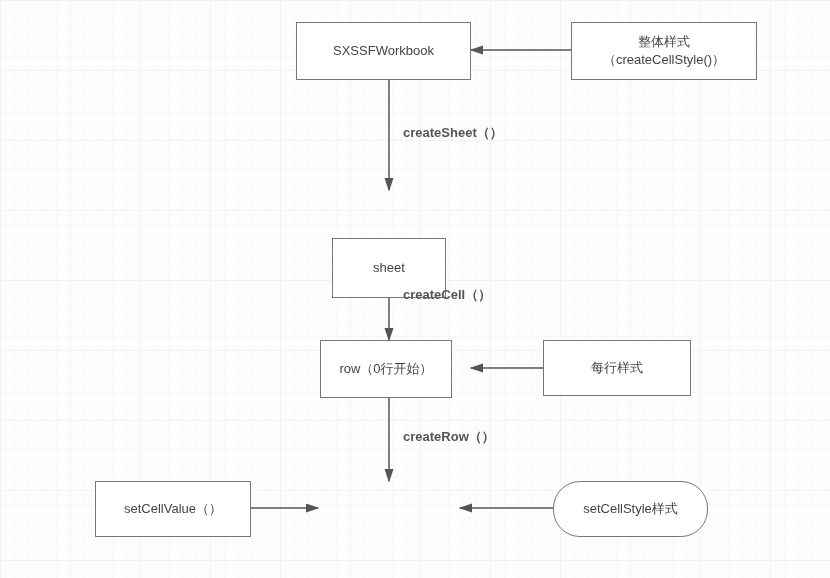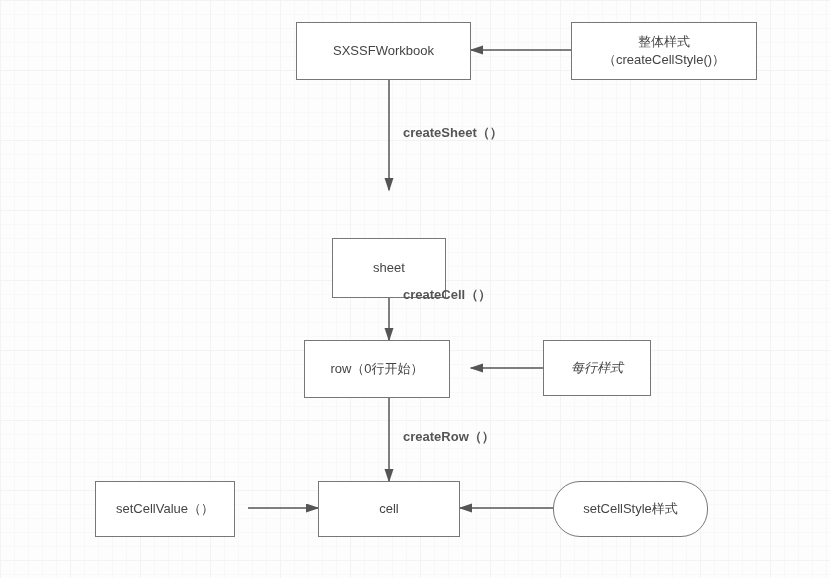--- a/index.html
+++ b/index.html
@@ -89,27 +89,26 @@
     <line x1="553" y1="508" x2="460" y2="508" class="arrow" marker-end="url(#ah)"></line>
   </svg>
 
   <div class="node" style="left:296px; top:22px; width:175px; height:58px;">SXSSFWorkbook</div>
 
   <div class="node" style="left:571px; top:22px; width:186px; height:58px; white-space:pre-line;">整体样式
 （createCellStyle()）</div>
 
   <div class="node" style="left:332px; top:190px; width:114px; height:60px;margin-top:48px;">sheet</div>
 
-  <div class="node" style="left:304px; top:340px; width:146px; height:58px;">row（0行开始）</div>
+  <div class="node" style="left:320px; top:340px; width:132px; height:58px;">row（0行开始）</div>
 
-  <div class="node" style="left:543px; top:340px; width:108px; height:56px;font-style:italic;">每行样式</div>
+  <div class="node" style="left:543px; top:340px; width:148px; height:56px;">每行样式</div>
 
-  <div class="node" style="left:318px; top:481px; width:142px; height:56px;">cell</div>
 
-  <div class="node" style="left:95px; top:481px; width:140px; height:56px;">setCellValue（）</div>
+  <div class="node" style="left:95px; top:481px; width:156px; height:56px;">setCellValue（）</div>
 
   <div class="node" style="left:553px; top:481px; width:155px; height:56px;border-radius:27px;">setCellStyle样式</div>
 
   <div class="edge-label" style="left:403px; top:124px;">createSheet（）</div>
 
   <div class="edge-label" style="left:403px; top:286px;">createCell（）</div>
 
   <div class="edge-label" style="left:403px; top:428px;">createRow（）</div>
 
 </div>

